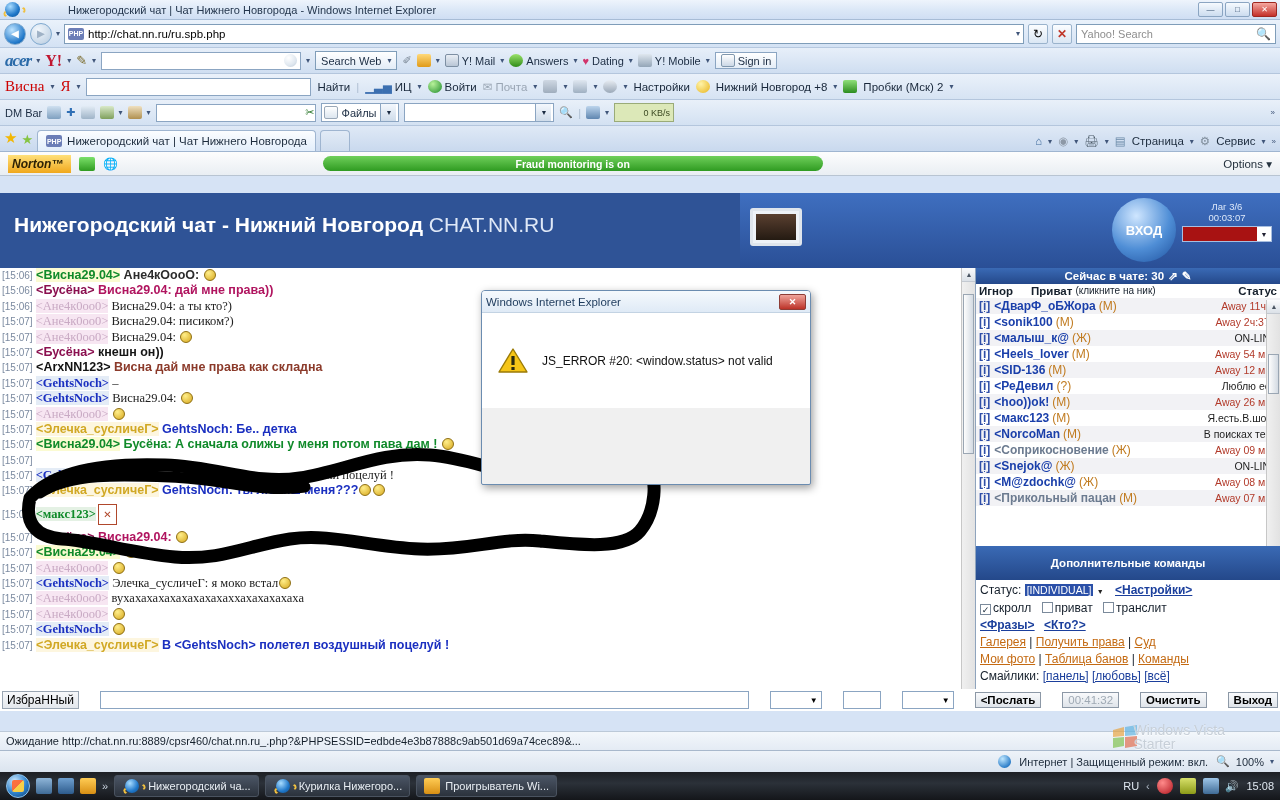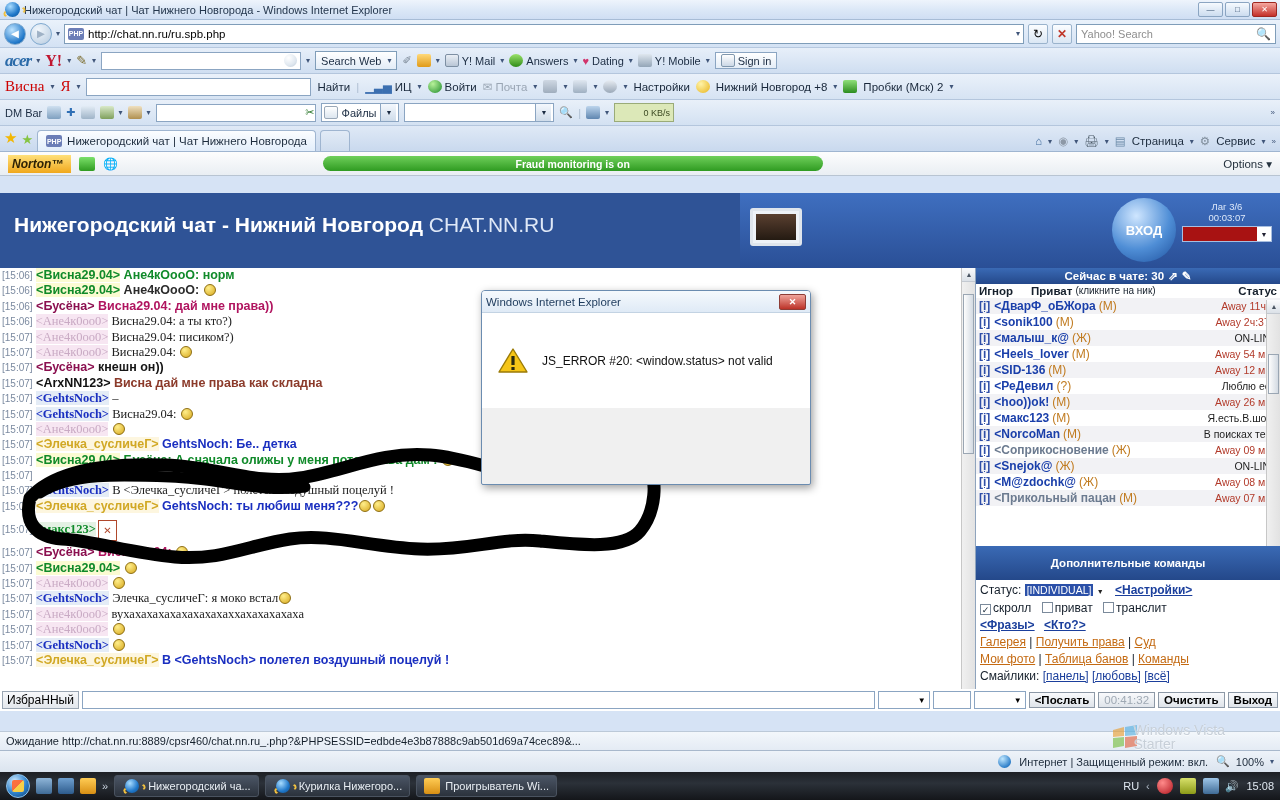--- a/index.html
+++ b/index.html
@@ -8,20 +8,21 @@
     width:1280px; height:800px; overflow:hidden;
     font-family:"Liberation Sans", sans-serif; font-size:12px;
     background:#d6e3f5; position:relative;
   }
 
   
   .titlebar{
     height:20px; background:linear-gradient(180deg,#eef4fc 0%,#dce8f7 50%,#cfdef3 100%);
     border-bottom:1px solid #a7bcd6; display:flex; align-items:center; padding:0 2px;
     position:relative;
+    gap:44px;
   }
   .ie-logo{
     width:15px;height:15px;margin:0 4px 0 3px;border-radius:50%;
     background:radial-gradient(circle at 35% 30%,#a8dcff,#1f77c9 60%,#0f4f8f);
     position:relative;flex:none;
   }
   .ie-logo:after{
     content:"";position:absolute;left:-2px;top:5px;width:19px;height:6px;border-radius:50%;
     border:2px solid #f0c040; border-top-color:transparent; border-bottom-color:transparent;
     transform:rotate(-12deg);
@@ -178,21 +179,21 @@
   .cmds{ font-size:12px; padding:2px 4px; line-height:17px; color:#16202c; }
   .cmds a, .lnk{ color:#1b3f9c; text-decoration:underline; font-weight:bold; }
   .lnk.or{ color:#c46a12; font-weight:normal; }
   .selbox{ background:#2b50a8; color:#fff; font-size:10.5px; padding:0 2px; }
   .ddarrow{ font-size:7px; color:#222; }
   .cbx{ display:inline-block;width:11px;height:11px;border:1px solid #7b8a9b;background:#fff;
         vertical-align:-1px;margin-right:2px;text-align:center;line-height:10px;font-size:9px;color:#123;}
 
   
   .botrow{ position:absolute; left:0; bottom:0; width:1280px; height:22px;
-           display:flex; align-items:center; gap:3px; padding:0 2px; background:#fff;}
+           display:flex; align-items:center; gap:21px; padding:0 2px; background:#fff;}
   .izbr{ border:1px solid #9aa6b3; background:linear-gradient(180deg,#f7f8fa,#e3e7ec);
          font-size:12px; padding:1px 4px; }
   .bigfield{ flex:1; height:18px; background:#fff; border:1px solid #8ba5c2; }
   .smfield{ width:38px; height:18px; background:#fff; border:1px solid #8ba5c2; }
   .selsm{ width:52px; height:18px; background:#fff; border:1px solid #8ba5c2;
           display:flex; align-items:center; justify-content:flex-end; padding-right:3px; font-size:8px;}
   .btnx{ border:1px solid #8c98a6; background:linear-gradient(180deg,#f9fafc,#dfe4ea);
          font-size:11.5px; font-weight:bold; padding:1px 5px; }
   .btnx.dim{ color:#9fa9b4; font-weight:normal; }
 
@@ -445,21 +446,20 @@
             <div class="dd">▼</div>
           </div>
       </div>
     </div>
   </div>
 
   <div class="content">
 
     <div class="chatcol">
       <div class="chatlist" id="chatlist">
-          <div class="msg"><span class="ts">[15:06]</span> <span class="nick" style="color: rgb(16, 138, 42); background: rgb(251, 251, 210);">&lt;Висна29.04&gt;</span><span style="color: rgb(16, 138, 42); font-weight: bold;"> Ане4кОооО: норм</span></div>
           <div class="msg"><span class="ts">[15:06]</span> <span class="nick" style="color: rgb(16, 138, 42); background: rgb(251, 251, 210);">&lt;Висна29.04&gt;</span><span style="color: rgb(44, 44, 44); font-weight: bold;"> Ане4кОооО: </span><span class="sm"></span></div>
           <div class="msg"><span class="ts">[15:06]</span> <span class="nick" style="color: rgb(139, 16, 80);">&lt;Бусёна&gt;</span><span style="color: rgb(176, 20, 95); font-weight: bold;"> Висна29.04: дай мне права))</span></div>
           <div class="msg mono"><span class="ts">[15:06]</span> <span class="nick" style="color: rgb(201, 170, 196); background: rgb(247, 230, 242); font-weight: normal;">&lt;Ане4к0оо0&gt;</span><span style="color: rgb(34, 34, 34);"> Висна29.04:  а ты кто?)</span></div>
           <div class="msg mono"><span class="ts">[15:07]</span> <span class="nick" style="color: rgb(201, 170, 196); background: rgb(247, 230, 242); font-weight: normal;">&lt;Ане4к0оо0&gt;</span><span style="color: rgb(34, 34, 34);"> Висна29.04:  писиком?)</span></div>
           <div class="msg mono"><span class="ts">[15:07]</span> <span class="nick" style="color: rgb(201, 170, 196); background: rgb(247, 230, 242); font-weight: normal;">&lt;Ане4к0оо0&gt;</span><span style="color: rgb(34, 34, 34);"> Висна29.04:   </span><span class="sm"></span></div>
           <div class="msg"><span class="ts">[15:07]</span> <span class="nick" style="color: rgb(139, 16, 80);">&lt;Бусёна&gt;</span><span style="color: rgb(21, 21, 21); font-weight: bold;"> кнешн он))</span></div>
           <div class="msg"><span class="ts">[15:07]</span> <span class="nick" style="color: rgb(17, 17, 17);">&lt;ArxNN123&gt;</span><span style="color: rgb(139, 58, 42); font-weight: bold;"> Висна дай мне права как складна</span></div>
           <div class="msg mono"><span class="ts">[15:07]</span> <span class="nick" style="color: rgb(26, 47, 192); background: rgb(228, 236, 246);">&lt;GehtsNoch&gt;</span><span style="color: rgb(34, 34, 34);"> –</span></div>
           <div class="msg mono"><span class="ts">[15:07]</span> <span class="nick" style="color: rgb(26, 47, 192); background: rgb(228, 236, 246);">&lt;GehtsNoch&gt;</span><span style="color: rgb(34, 34, 34);"> Висна29.04:   </span><span class="sm"></span></div>
           <div class="msg mono"><span class="ts">[15:07]</span> <span class="nick" style="color: rgb(201, 170, 196); background: rgb(247, 230, 242); font-weight: normal;">&lt;Ане4к0оо0&gt;</span><span style="color: rgb(34, 34, 34);">  </span><span class="sm"></span></div>

